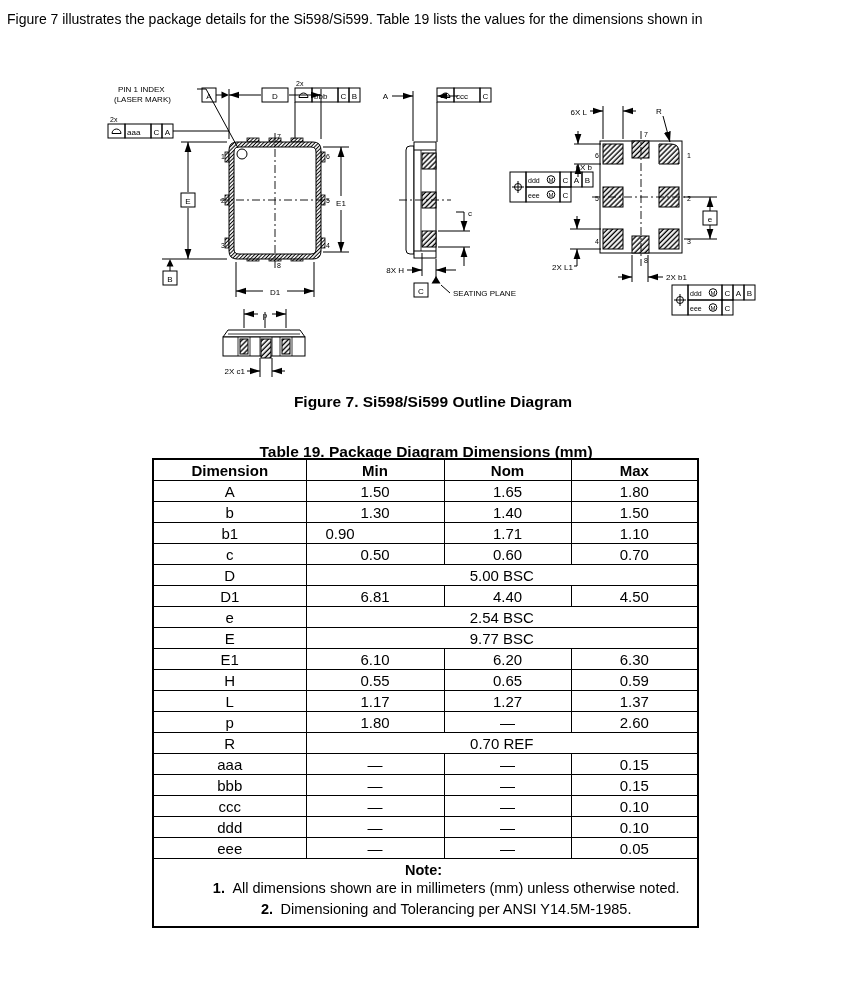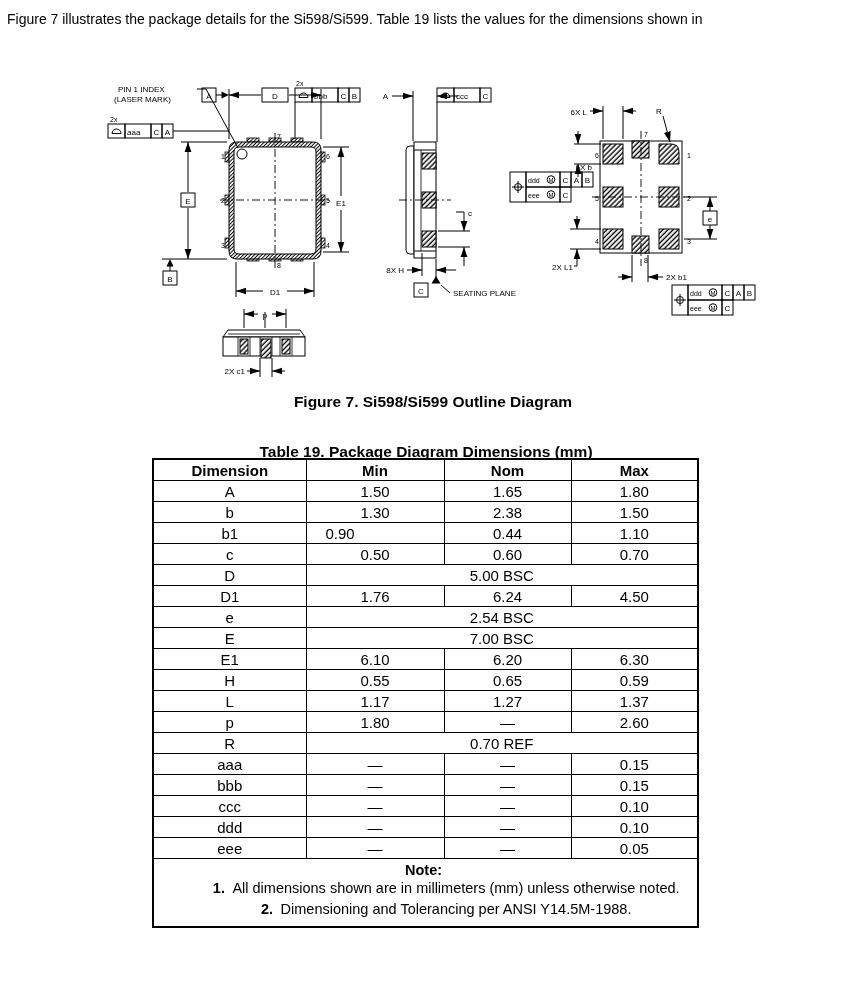--- a/index.html
+++ b/index.html
@@ -378,52 +378,52 @@
     <tbody>
         <tr>
           <td>A</td>
           <td>1.50</td>
           <td>1.65</td>
           <td>1.80</td>
         </tr>
         <tr>
           <td>b</td>
           <td>1.30</td>
-          <td>2.38</td>
+          <td>1.40</td>
           <td>1.50</td>
         </tr>
         <tr>
           <td>b1</td>
           <td class="leftal">0.90</td>
-          <td>0.44</td>
+          <td>1.71</td>
           <td>1.10</td>
         </tr>
         <tr>
           <td>c</td>
           <td>0.50</td>
           <td>0.60</td>
           <td>0.70</td>
         </tr>
         <tr>
           <td>D</td>
           <td colspan="3">5.00 BSC</td>
         </tr>
         <tr>
           <td>D1</td>
-          <td>1.76</td>
-          <td>6.24</td>
+          <td>6.81</td>
+          <td>4.40</td>
           <td>4.50</td>
         </tr>
         <tr>
           <td>e</td>
           <td colspan="3">2.54 BSC</td>
         </tr>
         <tr>
           <td>E</td>
-          <td colspan="3">7.00 BSC</td>
+          <td colspan="3">9.77 BSC</td>
         </tr>
         <tr>
           <td>E1</td>
           <td>6.10</td>
           <td>6.20</td>
           <td>6.30</td>
         </tr>
         <tr>
           <td>H</td>
           <td>0.55</td>
@@ -478,20 +478,20 @@
         </tr>
       </tbody>
     <tfoot>
       <tr>
         <td class="notescell" colspan="4">
           <div class="note-label">Note:</div>
           <div class="note-line">
             <span class="note-num">1.</span><span>All dimensions shown are in millimeters (mm) unless otherwise noted.</span>
           </div>
           <div class="note-line">
-            <span class="note-num">2.</span><span>Dimensioning and Tolerancing per ANSI Y14.5M-1988.</span>
+            <span class="note-num">2.</span><span>Dimensioning and Tolerancing per ANSI Y14.5M-1985.</span>
           </div>
         </td>
       </tr>
     </tfoot>
   </table>
 
 </div>
 
 </body></html>

